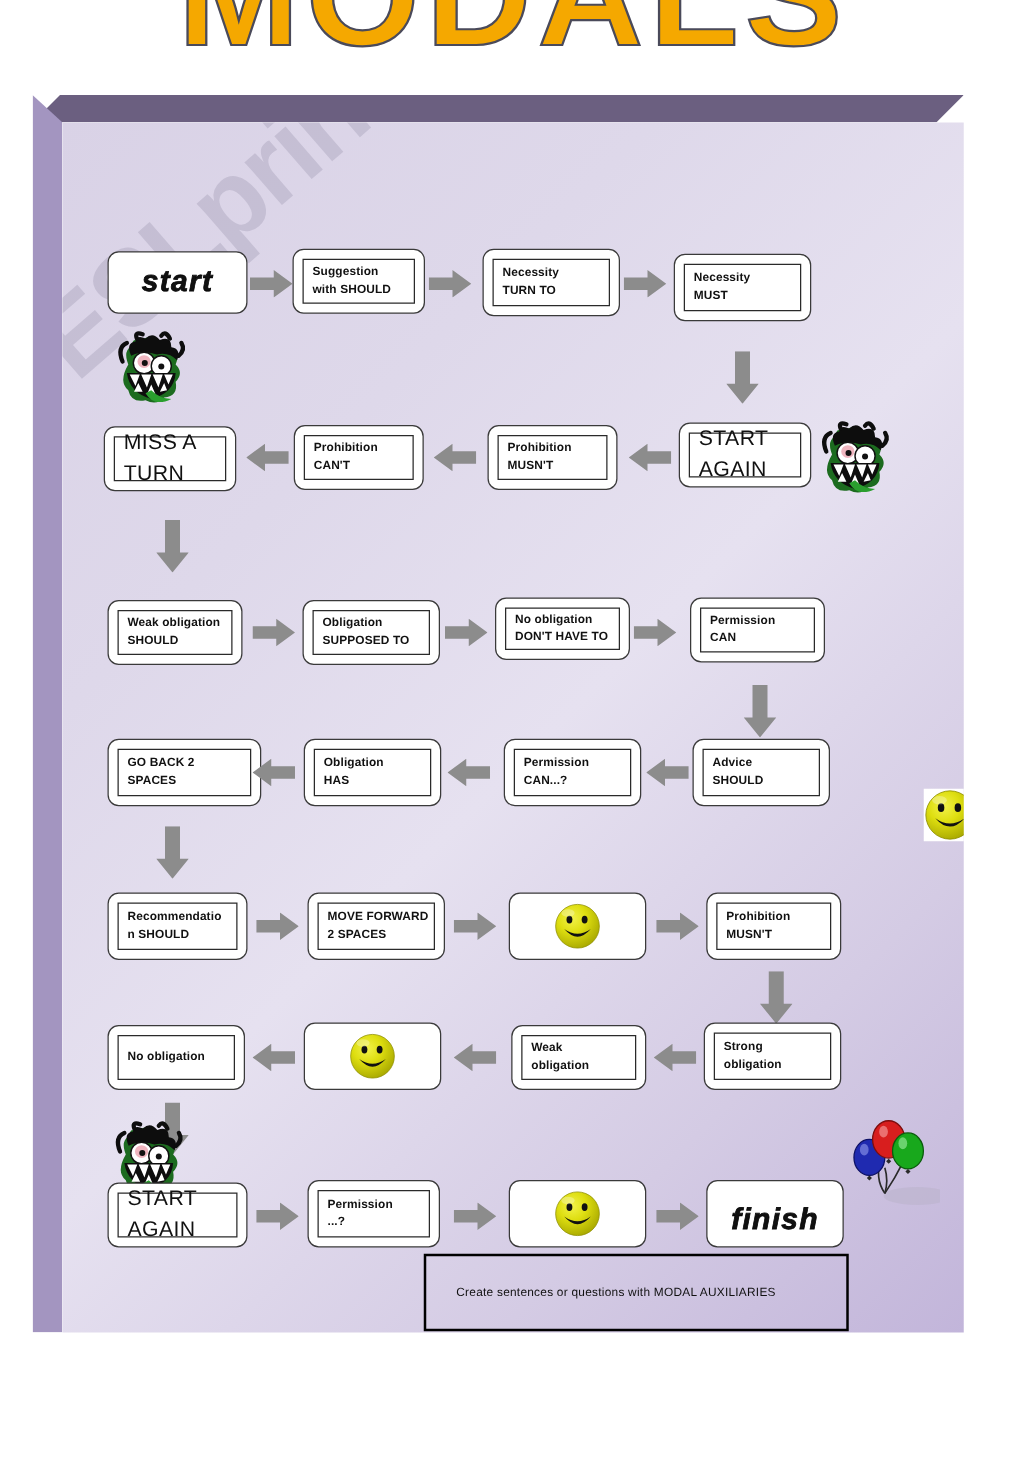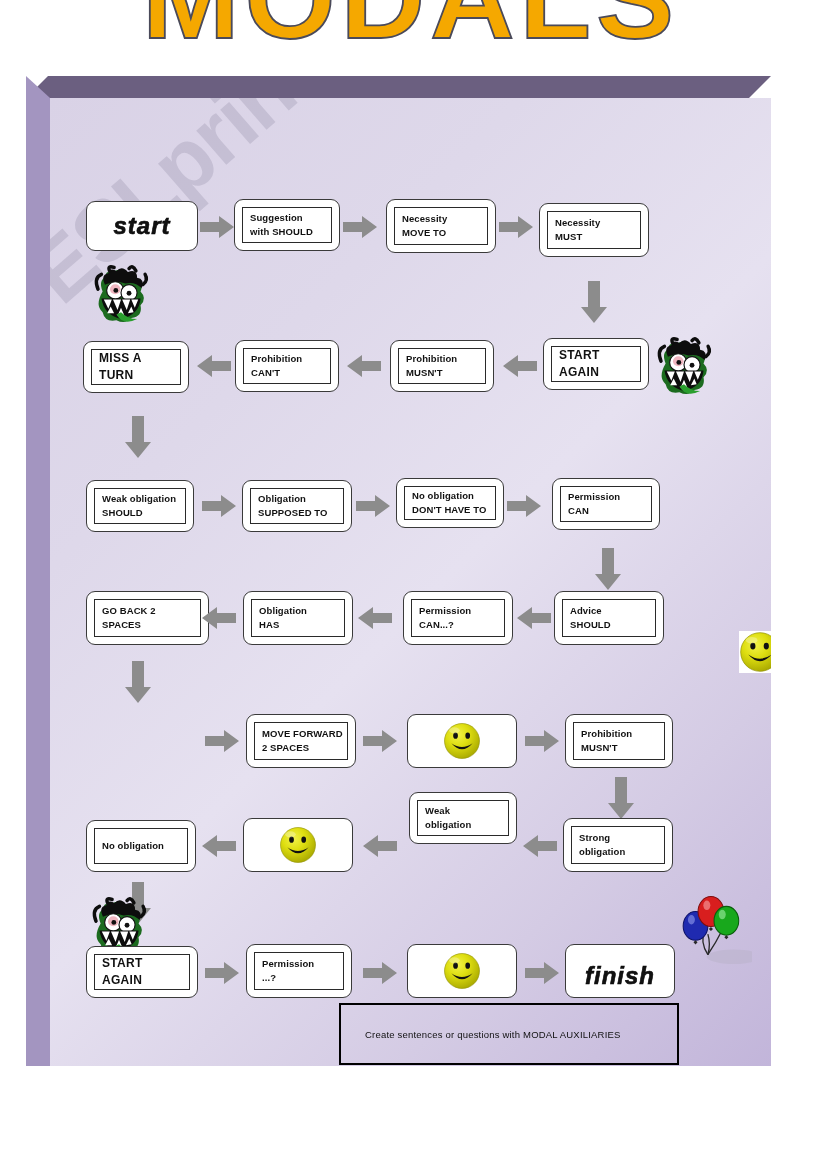--- a/index.html
+++ b/index.html
@@ -38,21 +38,21 @@
 
   
   .cell{position:absolute;background:#ffffff;border:1.4px solid #3a3a3a;
         border-radius:9px;box-sizing:border-box;}
   .cell .inner{position:absolute;left:7px;top:7px;right:7px;bottom:7px;
         border:1.2px solid #2a2a2a;box-sizing:border-box;
         display:flex;flex-direction:column;justify-content:center;
         padding-left:7px;}
   .cell .ln{font-size:9.5px;color:#111;line-height:1.45;letter-spacing:0.1px;
         white-space:nowrap;font-weight:bold;}
-  .cell.bigtxt .ln{font-size:12px;font-weight:bold;letter-spacing:0.3px;}
+  .cell.bigtxt .ln{font-size:17px;font-weight:normal;letter-spacing:0.3px;}
   .cell.plain{}
   .cell .inner.nb{border:none;}
 
   
   .wordart{font-family:"Liberation Sans","DejaVu Sans",sans-serif;
            font-size:24px;font-weight:bold;font-style:italic;color:#111;
            text-align:center;width:100%;letter-spacing:1px;
            -webkit-text-stroke:0.6px #000;}
 
   
@@ -145,21 +145,21 @@
     </div>
     <div class="arrow" style="left:293px;top:118px;">
       <svg width="34" height="22" viewBox="0 0 34 22">
           <path d="M0 6 H19 V0 L34 11 L19 22 V16 H0 Z" fill="#8c8c8c"></path>
         </svg>
     </div>
 
     <div class="cell" style="left:336px;top:101px;width:110px;height:54px;">
       <div class="inner">
         <div class="ln">Necessity</div>
-        <div class="ln">MOVE TO</div>
+        <div class="ln">TURN TO</div>
       </div>
     </div>
     <div class="arrow" style="left:449px;top:118px;">
       <svg width="34" height="22" viewBox="0 0 34 22">
           <path d="M0 6 H19 V0 L34 11 L19 22 V16 H0 Z" fill="#8c8c8c"></path>
         </svg>
     </div>
 
     <div class="cell" style="left:489px;top:105px;width:110px;height:54px;">
       <div class="inner">
@@ -332,20 +332,26 @@
           <use href="#smiley-glyph"></use>
         </svg>
     </div>
 
     <div class="arrow" style="left:75px;top:563px;">
       <svg width="26" height="42" viewBox="0 0 26 42">
           <path d="M7 0 H19 V26 H26 L13 42 L0 26 H7 Z" fill="#8c8c8c"></path>
         </svg>
     </div>
 
+    <div class="cell" style="left:36px;top:616px;width:112px;height:54px;">
+      <div class="inner">
+        <div class="ln">Recommendatio</div>
+        <div class="ln">n    SHOULD</div>
+      </div>
+    </div>
     <div class="arrow" style="left:155px;top:632px;">
       <svg width="34" height="22" viewBox="0 0 34 22">
           <path d="M0 6 H19 V0 L34 11 L19 22 V16 H0 Z" fill="#8c8c8c"></path>
         </svg>
     </div>
 
     <div class="cell" style="left:196px;top:616px;width:110px;height:54px;">
       <div class="inner">
         <div class="ln">MOVE FORWARD</div>
         <div class="ln">2 SPACES</div>
@@ -400,21 +406,21 @@
             <use href="#smiley-glyph"></use>
           </svg>
       </div>
     </div>
     <div class="arrow" style="left:313px;top:737px;">
       <svg width="34" height="22" viewBox="0 0 34 22">
           <path d="M34 6 H15 V0 L0 11 L15 22 V16 H34 Z" fill="#8c8c8c"></path>
         </svg>
     </div>
 
-    <div class="cell" style="left:359px;top:694px;width:108px;height:52px;">
+    <div class="cell" style="left:359px;top:722px;width:108px;height:52px;">
       <div class="inner">
         <div class="ln">Weak</div>
         <div class="ln">obligation</div>
       </div>
     </div>
     <div class="arrow" style="left:473px;top:737px;">
       <svg width="34" height="22" viewBox="0 0 34 22">
           <path d="M34 6 H15 V0 L0 11 L15 22 V16 H34 Z" fill="#8c8c8c"></path>
         </svg>
     </div>

